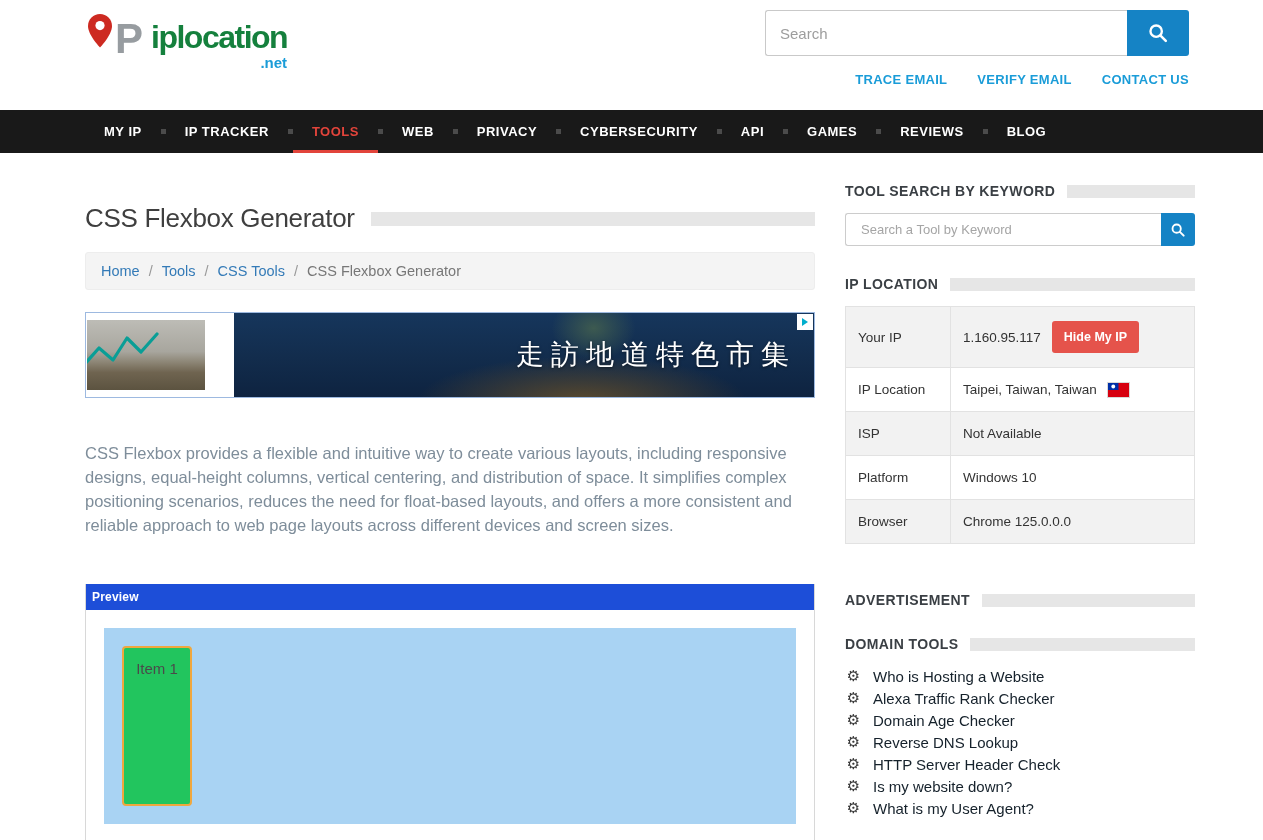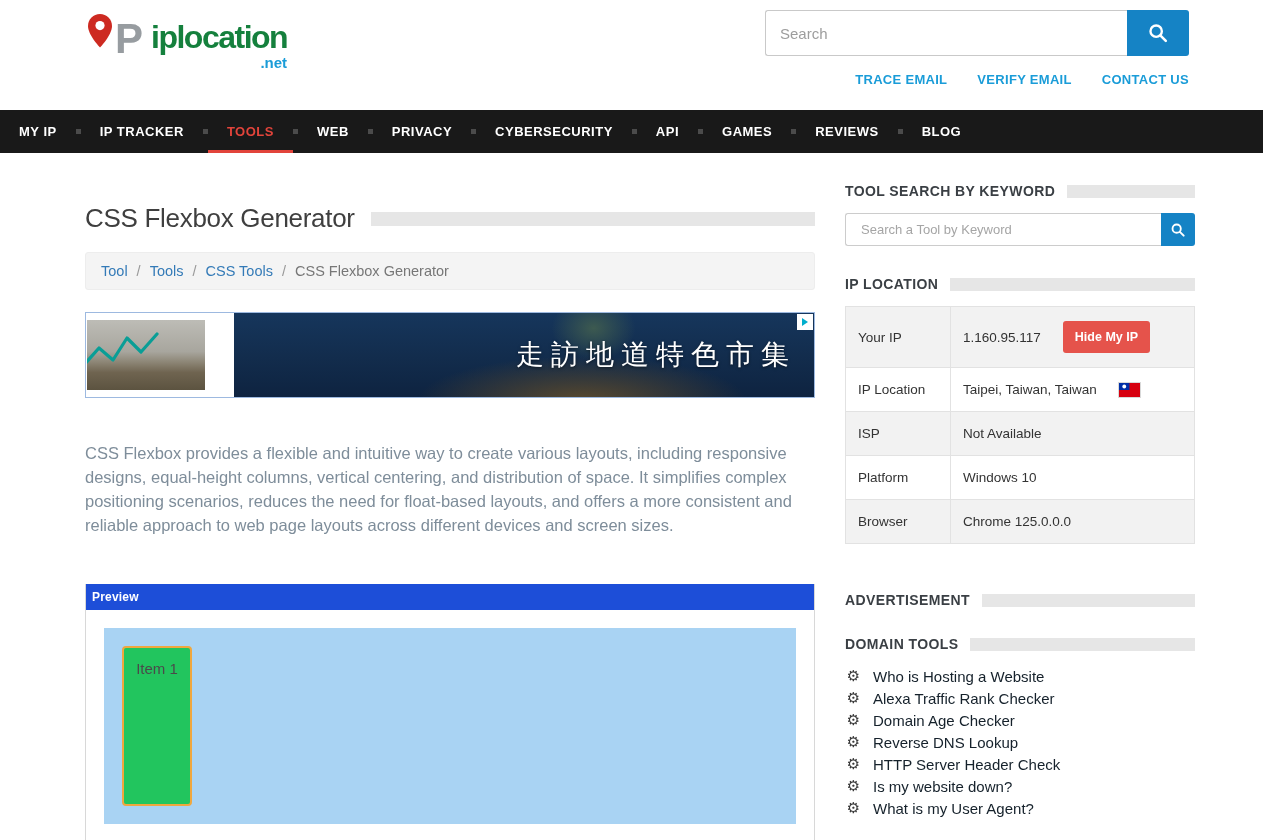--- a/index.html
+++ b/index.html
@@ -32,21 +32,21 @@
   .search-input::placeholder { color:#9d9d9d; }
   .search-btn {
     width:62px; height:46px; background:#1583c5; border:none; border-radius:0 3px 3px 0;
     display:flex; align-items:center; justify-content:center; cursor:pointer;
   }
   .top-links { display:flex; gap:30px; margin-top:16px; }
   .top-link { color:#1a9cd8; font-size:13px; font-weight:bold; letter-spacing:.3px; }
 
   
   .mainnav { background:#191919; height:43px; width:100%; }
-  .nav-inner { display:flex; align-items:center; height:43px; }
+  .nav-inner { display:flex; align-items:center; padding-left:85px; height:43px; }
   .nav-item {
     color:#fff; font-size:13px; font-weight:bold; letter-spacing:.5px;
     padding:0 19px; height:43px; line-height:43px; display:block;
   }
   .nav-item.active { color:#e2443b; box-shadow:inset 0 -3px 0 #e2443b; }
   .nav-sep { width:5px; height:5px; background:#4b4b4b; flex:none; }
 
   
   .content { display:flex; gap:30px; padding:0 68px 0 85px; }
   .left-col { width:730px; flex:none; }
@@ -127,21 +127,21 @@
     width:34px; height:33px; background:#1583c5; border:none; border-radius:0 3px 3px 0;
     display:flex; align-items:center; justify-content:center; cursor:pointer;
   }
 
   .sb-ip-heading { margin-top:30px; }
   .ip-table { width:100%; border-collapse:collapse; margin-top:14px; font-size:13.5px; }
   .ip-table td { border:1px solid #e2e2e2; padding:14px 12px; color:#333; vertical-align:middle; }
   .ip-table tr:nth-child(odd) td { background:#f2f2f2; }
   .ip-table tr:nth-child(even) td { background:#fff; }
   .ip-table .lbl { width:105px; }
-  .ip-row-value { display:flex; align-items:center; gap:22px; }
+  .ip-row-value { display:flex; align-items:center; gap:11px; }
   .hide-ip-btn {
     background:#e5534b; color:#fff; border:none; border-radius:3px;
     font-size:12.5px; font-weight:bold; padding:9px 12px; cursor:pointer;
     font-family:"Liberation Sans", sans-serif; white-space:nowrap;
   }
   .flag { display:inline-block; flex:none; box-shadow:0 0 0 1px rgba(0,0,0,.15); }
 
   .sb-ad-heading { margin-top:48px; }
   .sb-domain-heading { margin-top:28px; }
 
@@ -214,21 +214,21 @@
 <div class="content">
 
   <main class="left-col">
 
     <div class="title-row">
       <h1 class="page-title">CSS Flexbox Generator</h1>
       <div class="title-fill"></div>
     </div>
 
     <div class="breadcrumb">
-      <a class="crumb-link">Tool</a>
+      <a class="crumb-link">Home</a>
       <span class="crumb-sep">/</span>
       <a class="crumb-link">Tools</a>
       <span class="crumb-sep">/</span>
       <a class="crumb-link">CSS Tools</a>
       <span class="crumb-sep">/</span>
       <span class="crumb-current">CSS Flexbox Generator</span>
     </div>
 
     <div class="ad-banner">
       <div class="ad-left">

